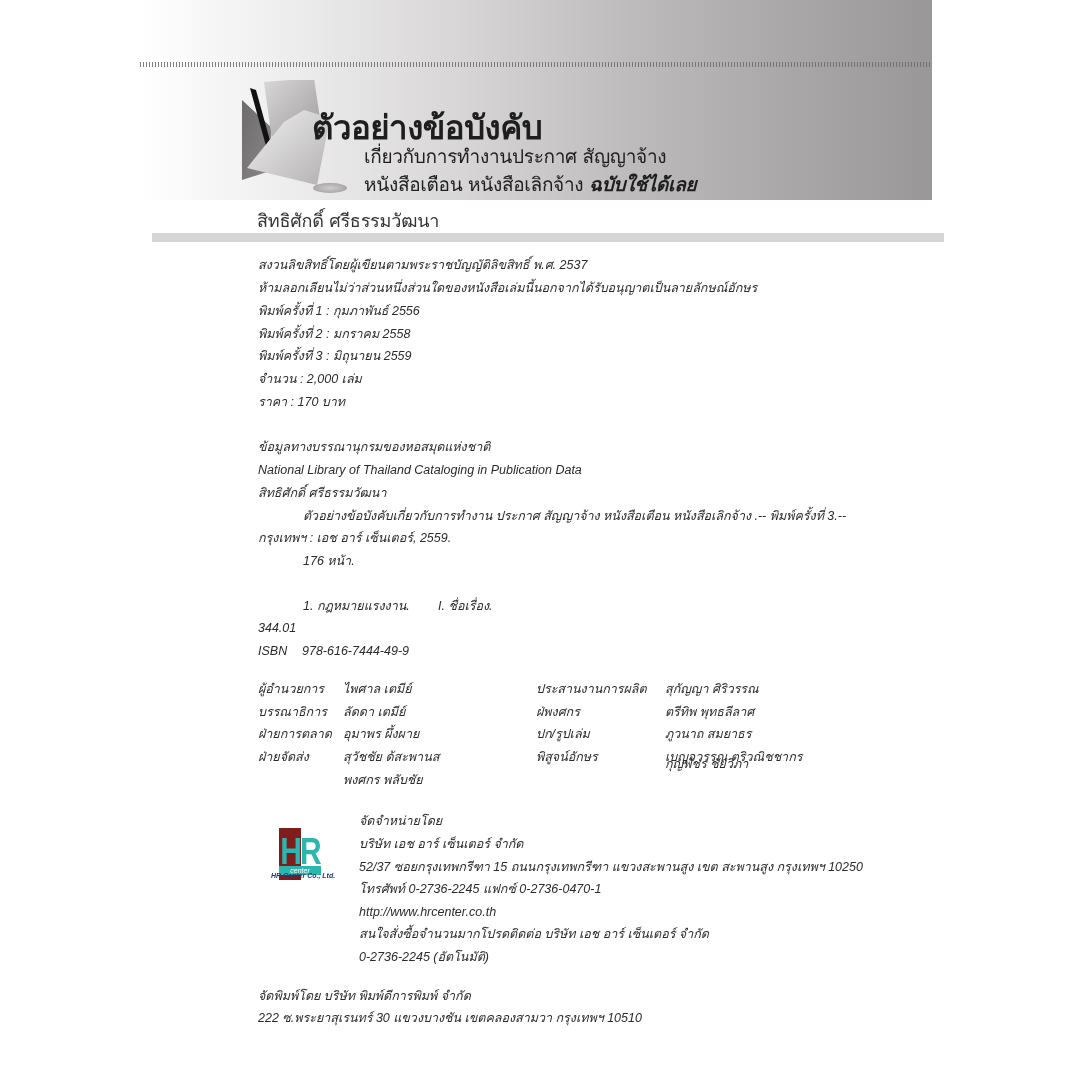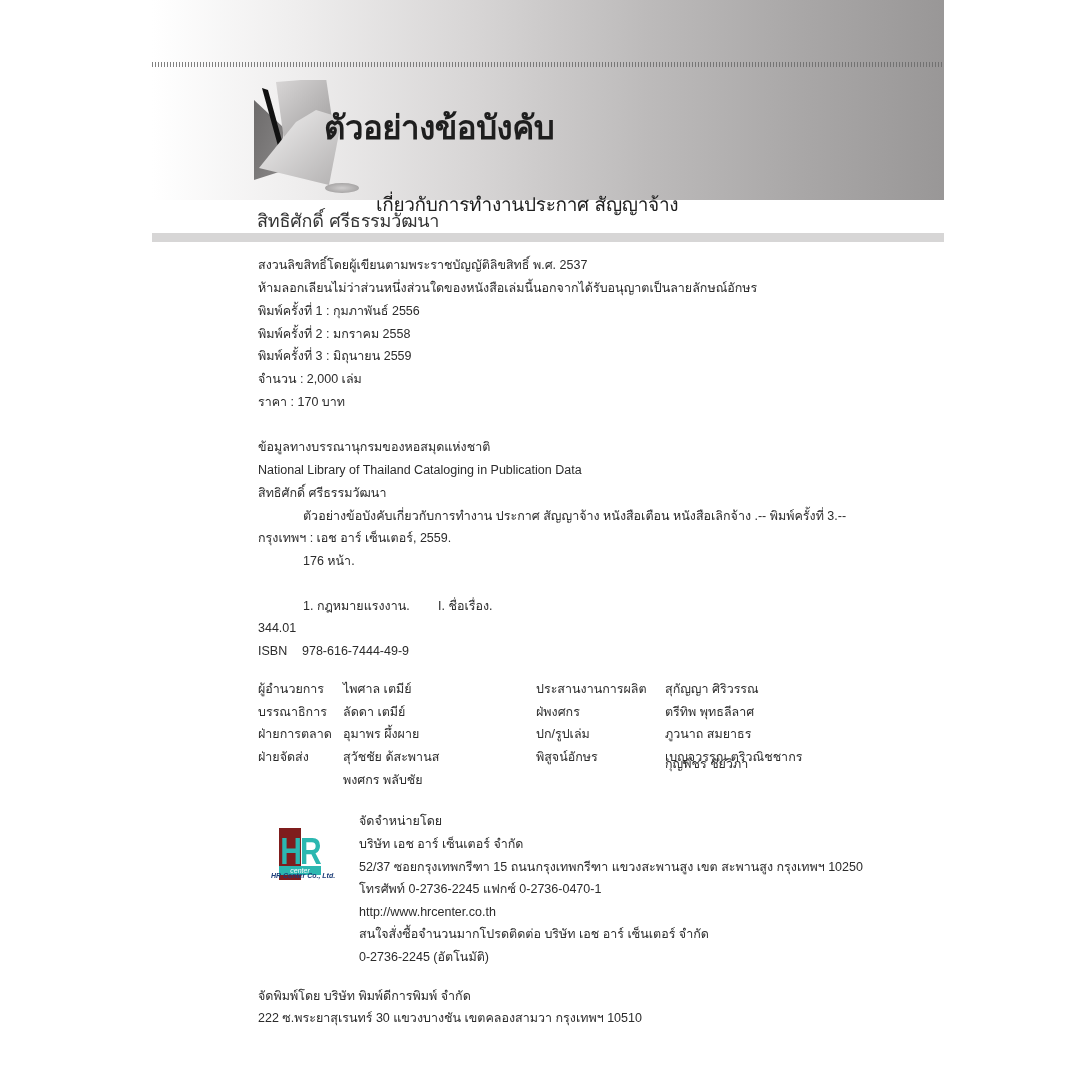--- a/index.html
+++ b/index.html
@@ -1,52 +1,53 @@
 <!DOCTYPE html>
 <html><head>
   <meta charset="utf-8">
   <style>
     * { margin: 0; padding: 0; box-sizing: border-box; }
     html, body { width: 1080px; height: 1080px; background: #ffffff; overflow: hidden; }
     body { position: relative; font-family: "Liberation Sans", "DejaVu Sans", sans-serif; color: #2b2b2b; }
 
     .banner {
-      position: absolute; left: 152px; top: 0; width: 792px; height: 200px;
+      position: absolute; left: 140px; top: 0; width: 792px; height: 200px;
       background: linear-gradient(90deg, #ffffff 0%, #efeeee 18%, #d8d6d6 40%, #bdbbbb 62%, #a9a7a7 82%, #999797 100%);
     }
     .dots {
       position: absolute; left: 0; top: 62px; width: 100%; height: 5px;
       background: repeating-linear-gradient(90deg, #6a6a6a 0px, #6a6a6a 1px, transparent 1px, transparent 3px);
       opacity: 0.85;
     }
     .folder { position: absolute; left: 102px; top: 80px; width: 120px; height: 115px; }
 
     .title-main {
       position: absolute; left: 172px; top: 101px;
       font-family: "DejaVu Sans", sans-serif; font-weight: bold; font-size: 33px;
       color: #1e1e1e; letter-spacing: -0.5px; white-space: nowrap;
     }
     .title-sub {
       position: absolute; left: 224px; font-family: "DejaVu Sans", sans-serif;
       font-size: 19px; color: #1e1e1e; white-space: nowrap; letter-spacing: -0.3px;
     }
-    .title-sub.l1 { top: 141px; margin-top: 48px; }
+    .title-sub.l1 { top: 141px; }
     .title-sub.l2 { top: 169px; }
     .title-sub .em { font-weight: bold; font-style: italic; }
 
     .author-line {
       position: absolute; left: 257px; top: 206px;
       font-family: "DejaVu Sans", sans-serif; font-size: 18px; color: #333;
       white-space: nowrap; letter-spacing: -0.2px;
     }
     .gray-bar { position: absolute; left: 152px; top: 233px; width: 792px; height: 9px; background: #d7d6d6; }
 
     .line {
       position: absolute; font-size: 12.5px; color: #2b2b2b; white-space: nowrap; line-height: 16px;
       font-family: "Liberation Sans", "DejaVu Sans", sans-serif;
+      font-style: italic;
     }
     .x0 { left: 258px; }
     .x1 { left: 303px; }
     .x2 { left: 343px; text-align: right; }
     .x3 { left: 536px; }
     .x4 { left: 665px; }
     .x5 { left: 359px; }
 
     .logo { position: absolute; left: 279px; top: 816px; width: 22px; height: 52px; background: #7f1d1d; margin-top: 12px; }
     .logo .hr {
@@ -88,20 +89,21 @@
       </radialGradient>
     </defs>
     <polygon points="0,20 30,48 25,92 0,100" fill="url(#fg1)"></polygon>
     <polygon points="8,8 14,10 30,68 24,66" fill="#111"></polygon>
     <polygon points="22,2 72,-2 80,52 30,60" fill="url(#fg2)"></polygon>
     <polygon points="42,42 62,30 88,38 75,105 5,88" fill="url(#fg3)"></polygon>
     <ellipse cx="88" cy="108" rx="17" ry="5" fill="url(#fsh)"></ellipse>
   </svg>
   <div class="title-main">ตัวอย่างข้อบังคับ</div>
   <div class="title-sub l1">เกี่ยวกับการทำงานประกาศ สัญญาจ้าง</div>
+  <div class="title-sub l2"><span>หนังสือเตือน หนังสือเลิกจ้าง </span><span class="em">ฉบับใช้ได้เลย</span></div>
 </div>
 
 <div class="author-line">สิทธิศักดิ์  ศรีธรรมวัฒนา</div>
 <div class="gray-bar"></div>
 
 <div class="line x0" style="top:257px">สงวนลิขสิทธิ์โดยผู้เขียนตามพระราชบัญญัติลิขสิทธิ์ พ.ศ. 2537</div>
 <div class="line x0" style="top:280px">ห้ามลอกเลียนไม่ว่าส่วนหนึ่งส่วนใดของหนังสือเล่มนี้นอกจากได้รับอนุญาตเป็นลายลักษณ์อักษร</div>
 <div class="line x0" style="top:303px">พิมพ์ครั้งที่ 1 : กุมภาพันธ์ 2556</div>
 <div class="line x0" style="top:326px">พิมพ์ครั้งที่ 2 : มกราคม 2558</div>
 <div class="line x0" style="top:348px">พิมพ์ครั้งที่ 3 : มิถุนายน 2559</div>

